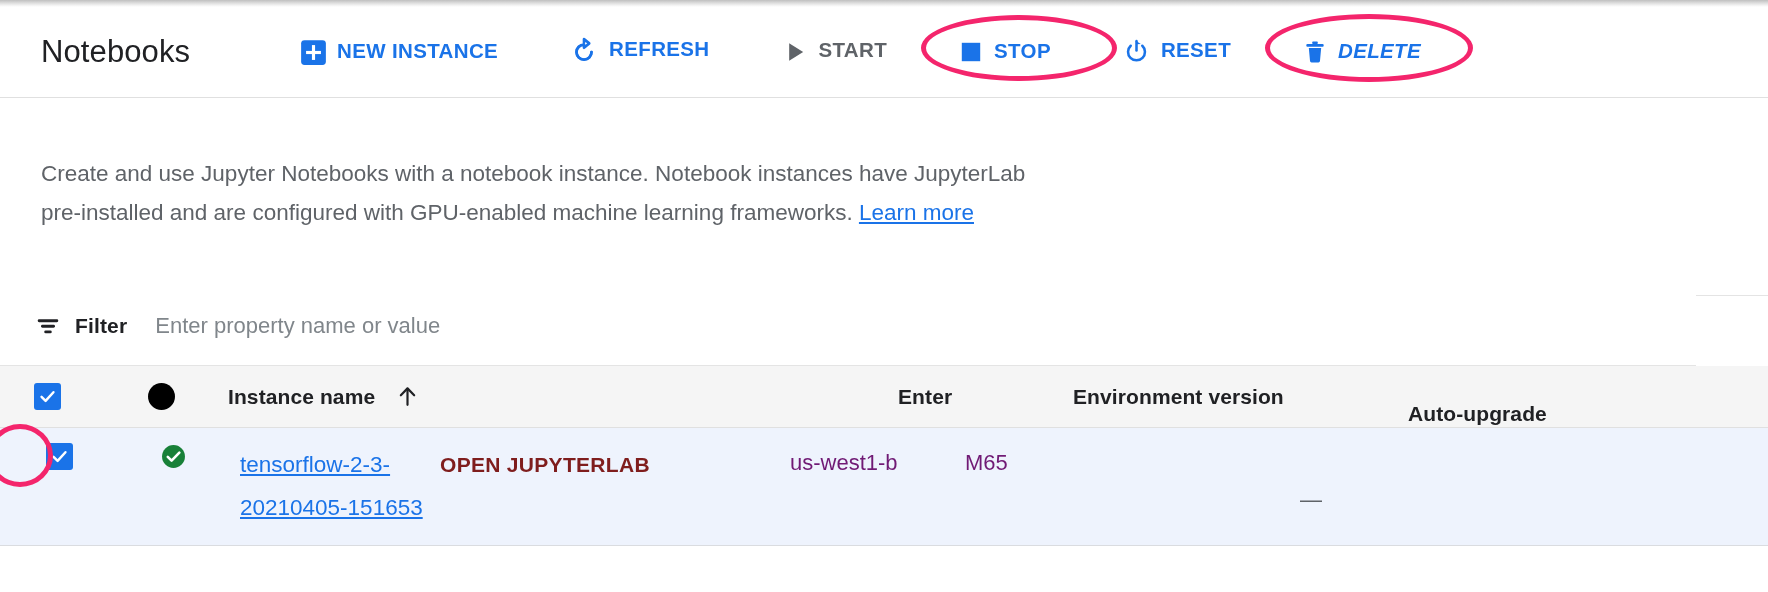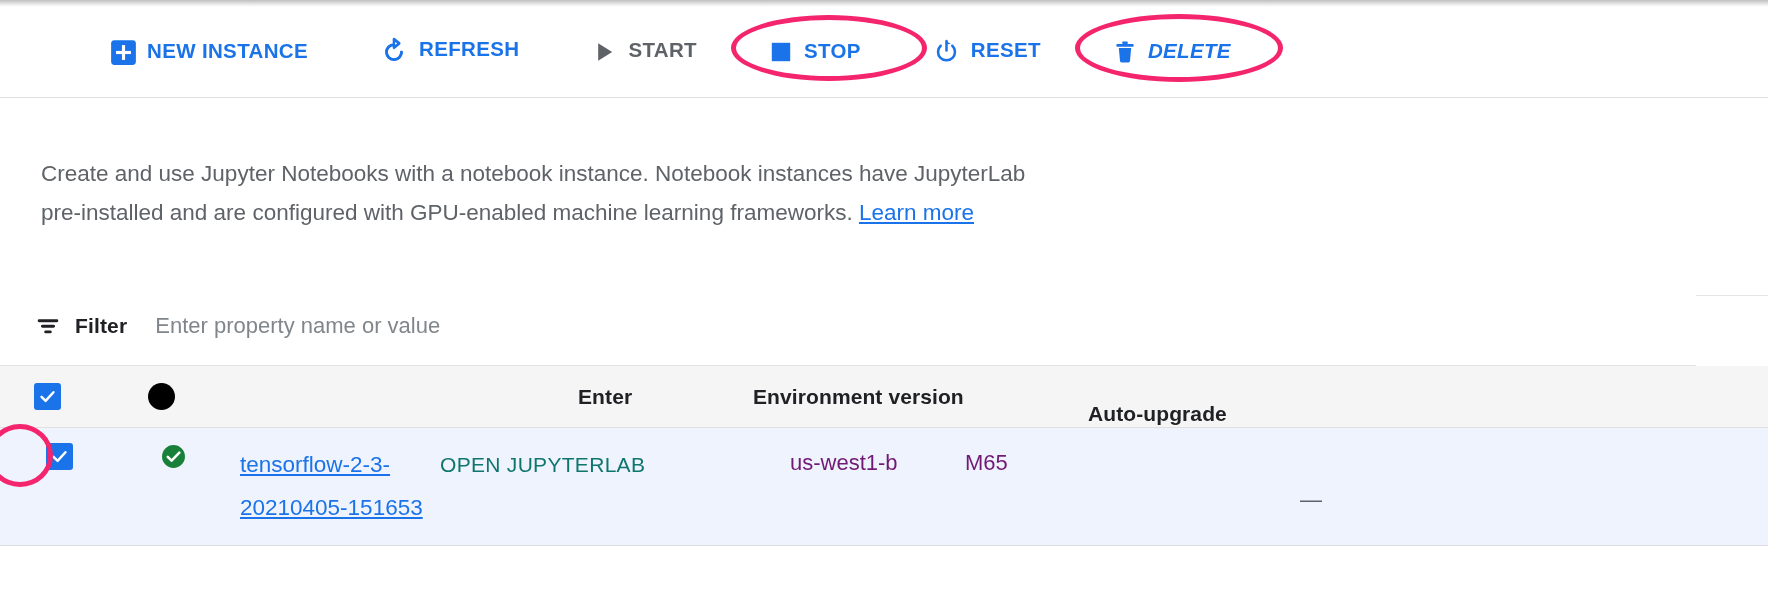--- a/index.html
+++ b/index.html
@@ -178,23 +178,23 @@
     line-height: 43px;
     color: #1a73e8;
     text-decoration: underline;
     cursor: pointer;
     display: inline;
     max-width: 190px;
   }
   .name-cell { max-width: 200px; }
   .open-link {
     font-size: 21px;
-    font-weight: 400;
+    font-weight: 700;
     letter-spacing: .3px;
-    color: #0f766e;
+    color: #7f1d1d;
     cursor: pointer;
     line-height: 43px;
     white-space: nowrap;
   }
   .dash { font-size: 22px; color: #5f6368; line-height: 43px; }
 
   
   .checkbox {
     width: 27px; height: 27px;
     background: #1a73e8;
@@ -212,20 +212,21 @@
   }
 </style>
 </head>
 <body>
 
 <div id="page">
 
   <div class="top-shadow"></div>
 
   <div class="header">
+    <div class="page-title">Notebooks</div>
 
     <div class="toolbar">
 
       <button class="tb-btn">
         <span class="tb-icon">
           <svg width="27" height="27" viewBox="0 0 24 24">
             <rect x="1" y="1" width="22" height="22" rx="3" fill="#1a73e8"></rect>
             <rect x="10.6" y="5.4" width="2.8" height="13.2" fill="#ffffff"></rect>
             <rect x="5.4" y="10.6" width="13.2" height="2.8" fill="#ffffff"></rect>
           </svg>
@@ -310,20 +311,31 @@
       <div class="c-check">
         <span class="checkbox">
           <svg width="19" height="19" viewBox="0 0 24 24">
             <path d="M4.5 12.4 L9.6 17.5 L19.5 6.6" fill="none" stroke="#ffffff" stroke-width="3.1" stroke-linecap="round" stroke-linejoin="round"></path>
           </svg>
         </span>
       </div>
       <div class="c-status">
         <span class="status-dot-header"></span>
       </div>
+      <div class="c-name">
+        <span class="th-name-wrap">
+          <span class="th-text">Instance name</span>
+          <span style="line-height:0">
+            <svg width="25" height="25" viewBox="0 0 24 24">
+              <path d="M12 20 V4.6" stroke="#202124" stroke-width="2.1" fill="none" stroke-linecap="round"></path>
+              <path d="M5.6 10.8 L12 4.2 L18.4 10.8" stroke="#202124" stroke-width="2.1" fill="none" stroke-linecap="round" stroke-linejoin="round"></path>
+            </svg>
+          </span>
+        </span>
+      </div>
       <div class="c-open"></div>
       <div class="c-zone">
         <span class="th-text">Enter</span>
       </div>
       <div class="c-env">
         <span class="th-text">Environment version</span>
       </div>
       <div class="c-auto">
         <span class="th-text">Auto-upgrade</span>
       </div>

